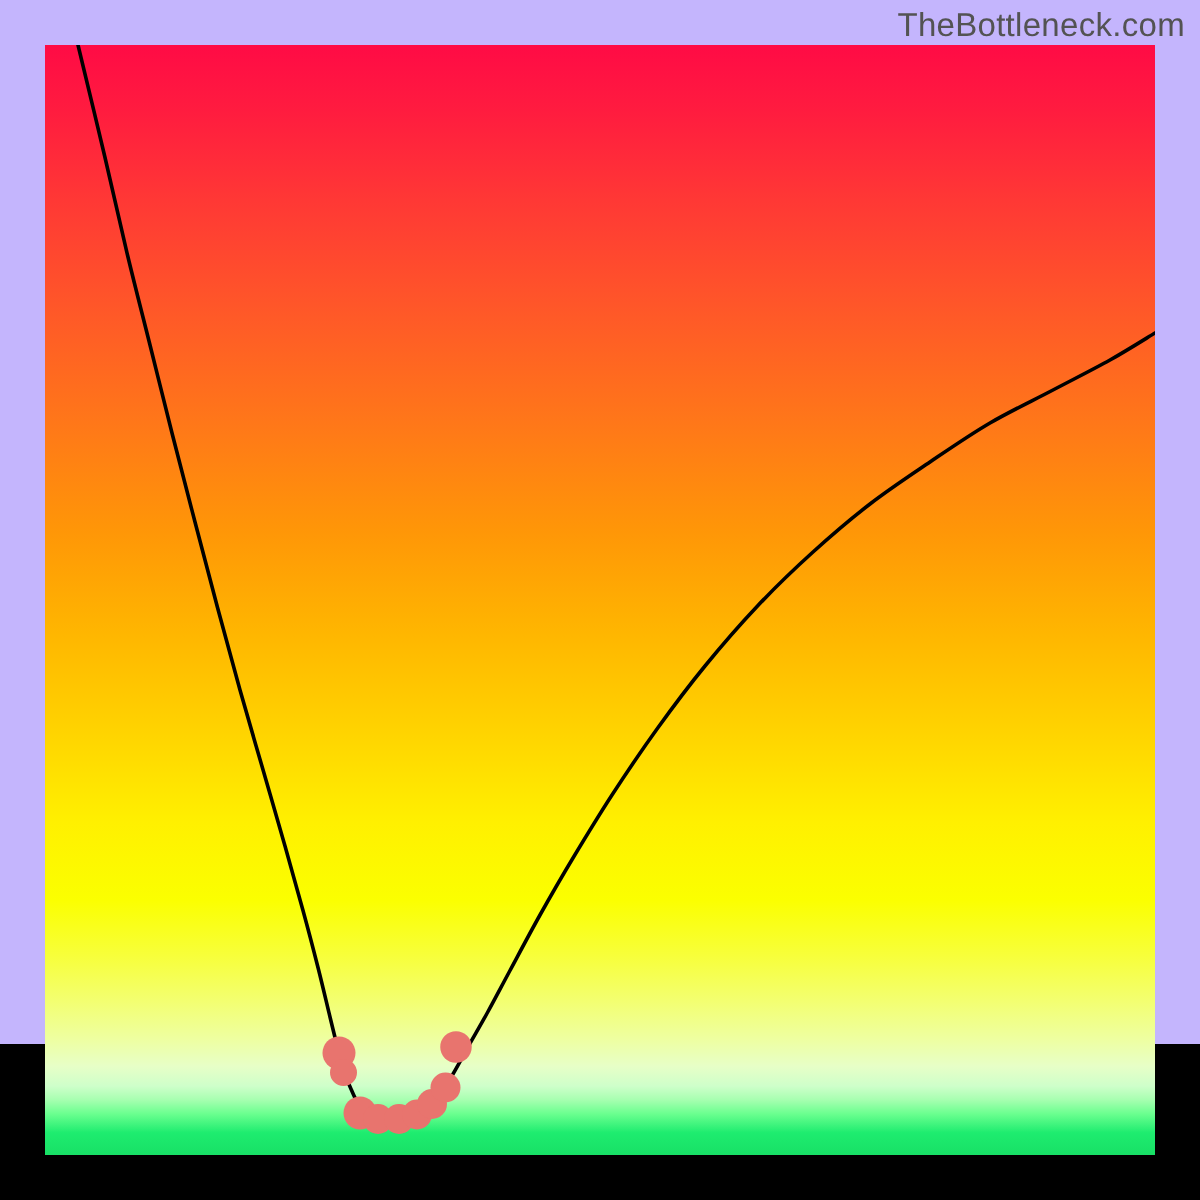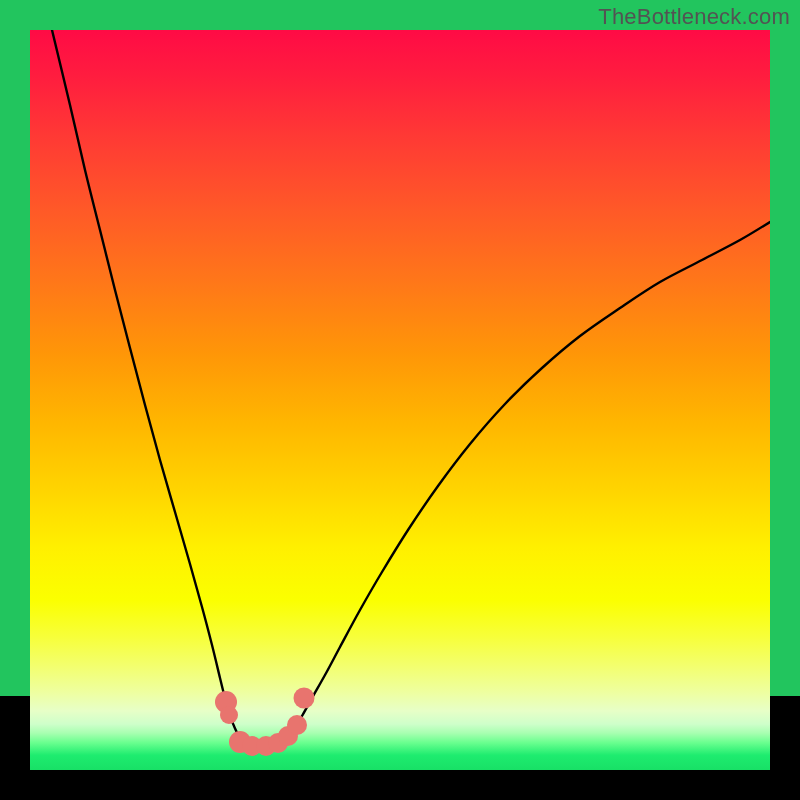--- a/index.html
+++ b/index.html
@@ -10,21 +10,21 @@
     background: #000;
     font-family: Arial, Helvetica, sans-serif;
     overflow: hidden;
   }
   .frame {
     position: absolute;
     left: 0;
     top: 0;
     width: 800px;
     height: 696px;
-    background: #22c55e;
+    background: #c4b5fd;
   }
   .plot {
     position: absolute;
     left: 30px;
     top: 30px;
     width: 740px;
     height: 740px;
     overflow: hidden;
   }
   .gradient {

